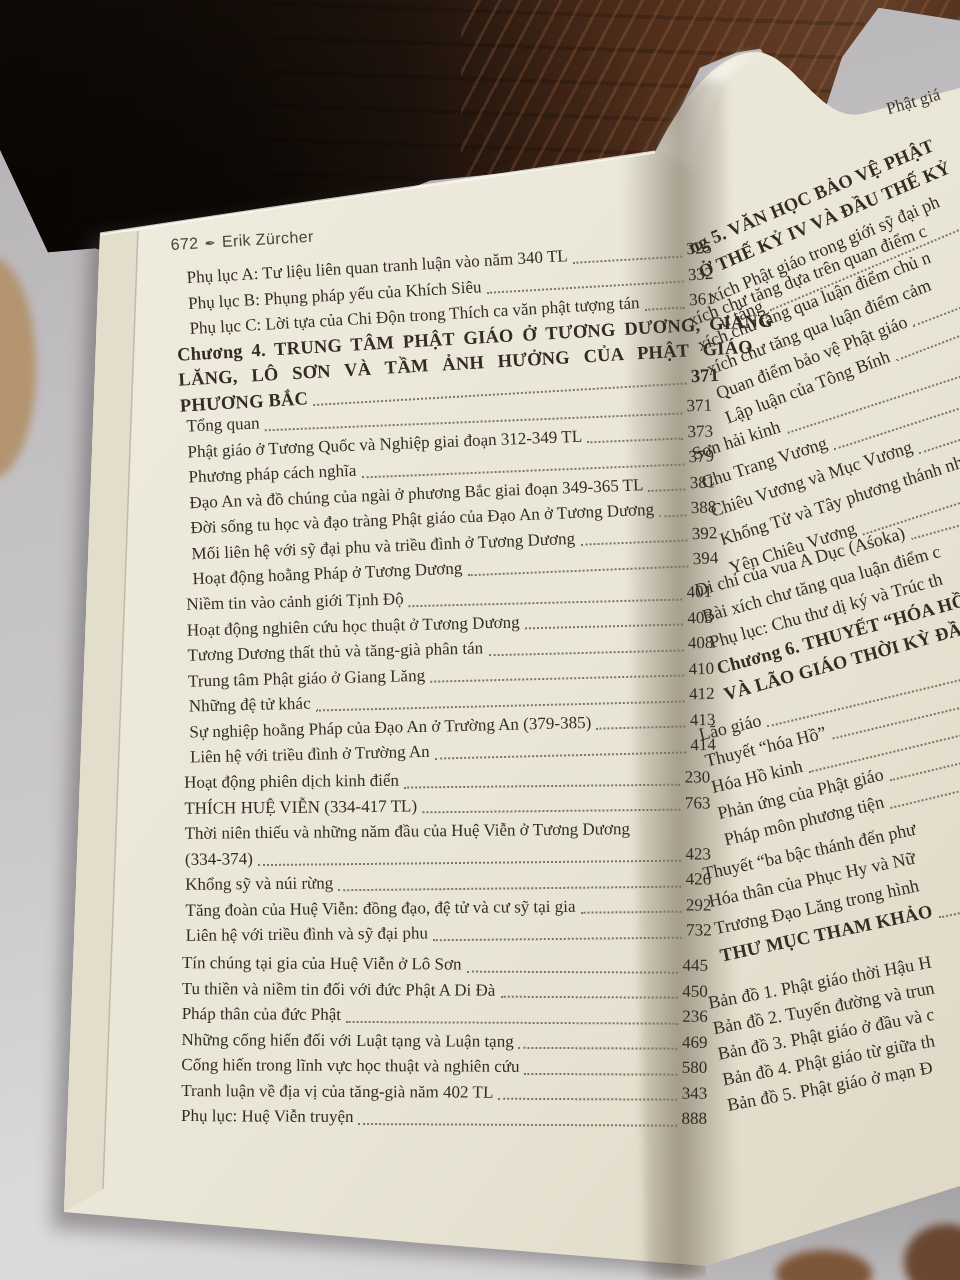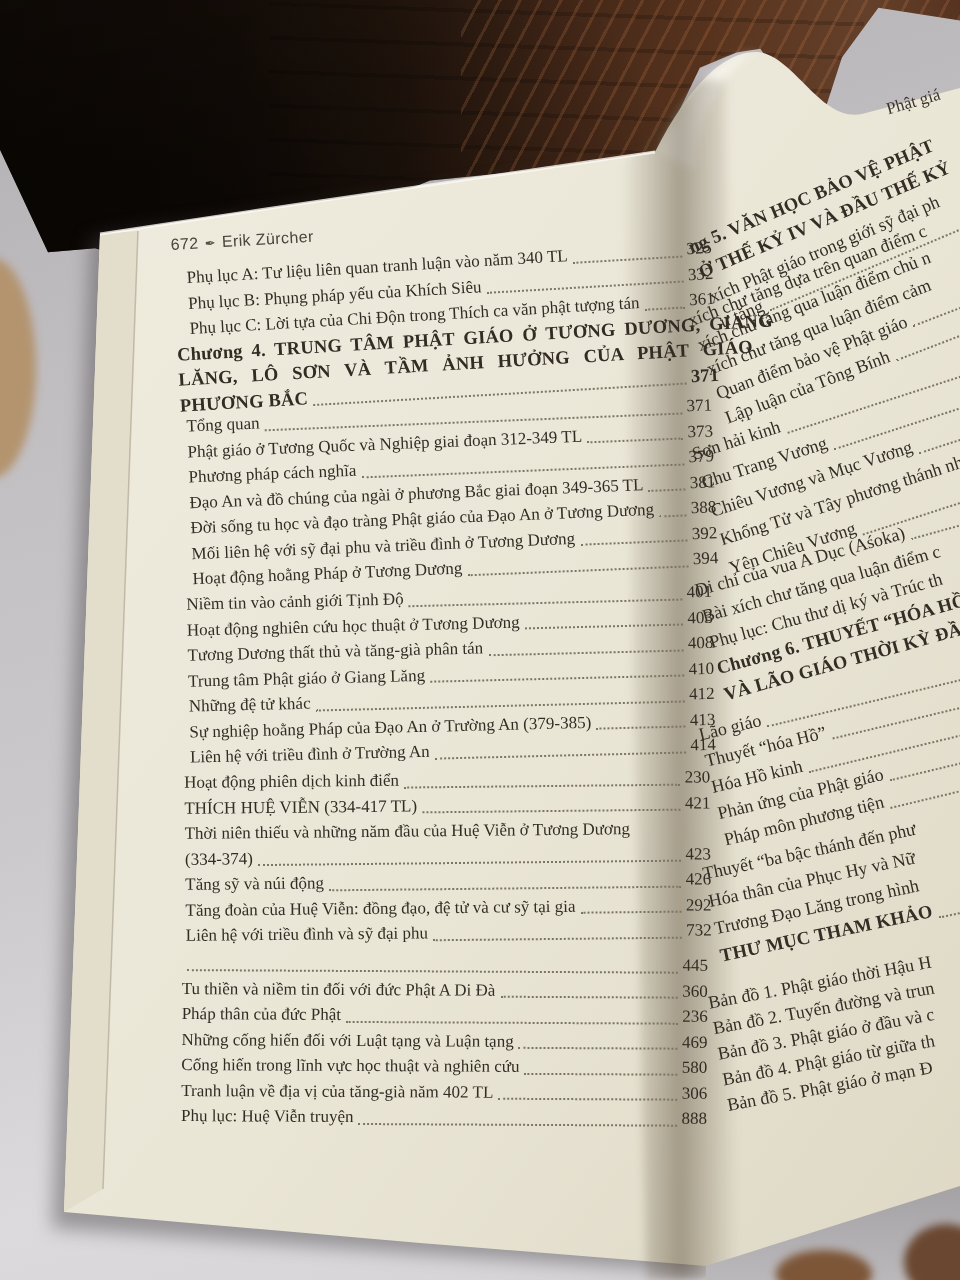--- a/index.html
+++ b/index.html
@@ -195,76 +195,77 @@
 
   <div class="grp lg" style="left:170px;top:770px;transform:rotate(-0.6deg);">
     <div class="row indent">
         <span class="t">Hoạt động phiên dịch kinh điển</span>
         <span class="dots"></span>
         <span class="p">230</span>
       </div>
     <div class="row indent">
         <span class="t">THÍCH HUỆ VIỄN (334-417 TL)</span>
         <span class="dots"></span>
-        <span class="p">421</span>
+        <span class="p">763</span>
       </div>
     <div class="row indent nodots">
         <span class="t">Thời niên thiếu và những năm đầu của Huệ Viễn ở Tương Dương</span>
       </div>
     <div class="row indent">
         <span class="t">(334-374)</span>
         <span class="dots"></span>
         <span class="p">423</span>
       </div>
     <div class="row indent">
-        <span class="t">Tăng sỹ và núi động</span>
+        <span class="t">Khổng sỹ và núi rừng</span>
         <span class="dots"></span>
         <span class="p">426</span>
       </div>
     <div class="row indent">
         <span class="t">Tăng đoàn của Huệ Viễn: đồng đạo, đệ tử và cư sỹ tại gia</span>
         <span class="dots"></span>
         <span class="p">292</span>
       </div>
     <div class="row indent">
         <span class="t">Liên hệ với triều đình và sỹ đại phu</span>
         <span class="dots"></span>
         <span class="p">732</span>
       </div>
   </div>
 
   <div class="grp lg" style="left:168px;top:950px;transform:rotate(0.3deg);">
     <div class="row indent">
+        <span class="t">Tín chúng tại gia của Huệ Viễn ở Lô Sơn</span>
         <span class="dots"></span>
         <span class="p">445</span>
       </div>
     <div class="row indent">
         <span class="t">Tu thiền và niềm tin đối với đức Phật A Di Đà</span>
         <span class="dots"></span>
-        <span class="p">360</span>
+        <span class="p">450</span>
       </div>
     <div class="row indent">
         <span class="t">Pháp thân của đức Phật</span>
         <span class="dots"></span>
         <span class="p">236</span>
       </div>
     <div class="row indent">
         <span class="t">Những cống hiến đối với Luật tạng và Luận tạng</span>
         <span class="dots"></span>
         <span class="p">469</span>
       </div>
     <div class="row indent">
         <span class="t">Cống hiến trong lĩnh vực học thuật và nghiên cứu</span>
         <span class="dots"></span>
         <span class="p">580</span>
       </div>
     <div class="row indent">
         <span class="t">Tranh luận về địa vị của tăng-già năm 402 TL</span>
         <span class="dots"></span>
-        <span class="p">306</span>
+        <span class="p">343</span>
       </div>
     <div class="row indent">
         <span class="t">Phụ lục: Huệ Viễn truyện</span>
         <span class="dots"></span>
         <span class="p">888</span>
       </div>
   </div>
 
   <div class="rhead" style="left:884px;top:100px;transform:rotate(-16deg);">Phật giá</div>
 

